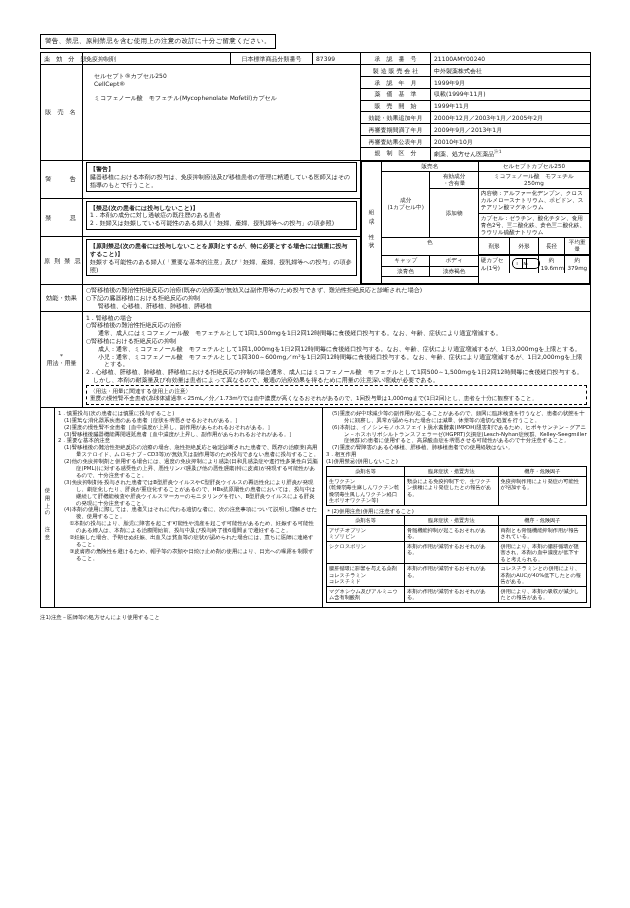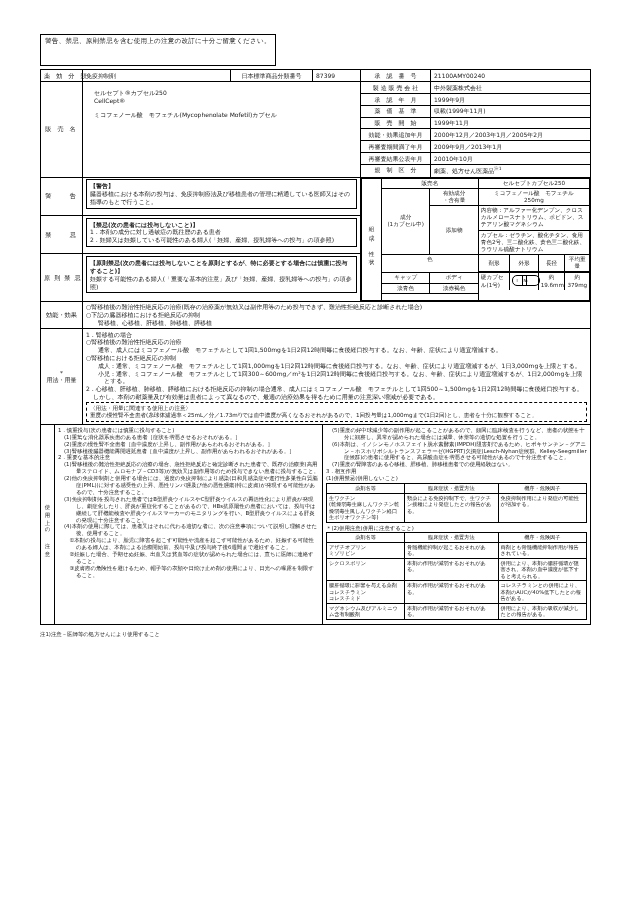--- a/index.html
+++ b/index.html
@@ -7,21 +7,21 @@
     width:630px;height:908px;
     font-family:"DejaVu Sans","Liberation Sans",sans-serif;
     color:#1a1a1a;
     -webkit-font-smoothing:none;
   }
   .page{position:relative;width:630px;height:908px;box-sizing:border-box;padding:28px 40px 0 40px;}
 
   
   .banner{
     border:1px solid #000;display:inline-block;
-    font-size:6.6px;line-height:1.25;padding:2px 4px 20px 4px;
+    font-size:6.6px;line-height:1.25;padding:2px 4px 3px 4px;
     margin-bottom:3px;letter-spacing:0.2px;
   }
 
   
   table{border-collapse:collapse;width:550px;table-layout:fixed;}
   td{border:1px solid #000;vertical-align:top;padding:1.5px 3px;font-size:6px;line-height:1.3;}
   .lbl{text-align:center;vertical-align:middle;letter-spacing:2px;font-size:6.2px;white-space:nowrap;}
   .lblv{text-align:center;vertical-align:middle;font-size:6.2px;}
   .lblv span{writing-mode:vertical-rl;text-orientation:upright;letter-spacing:1px;display:inline-block;}
   .ctr{text-align:center;}

